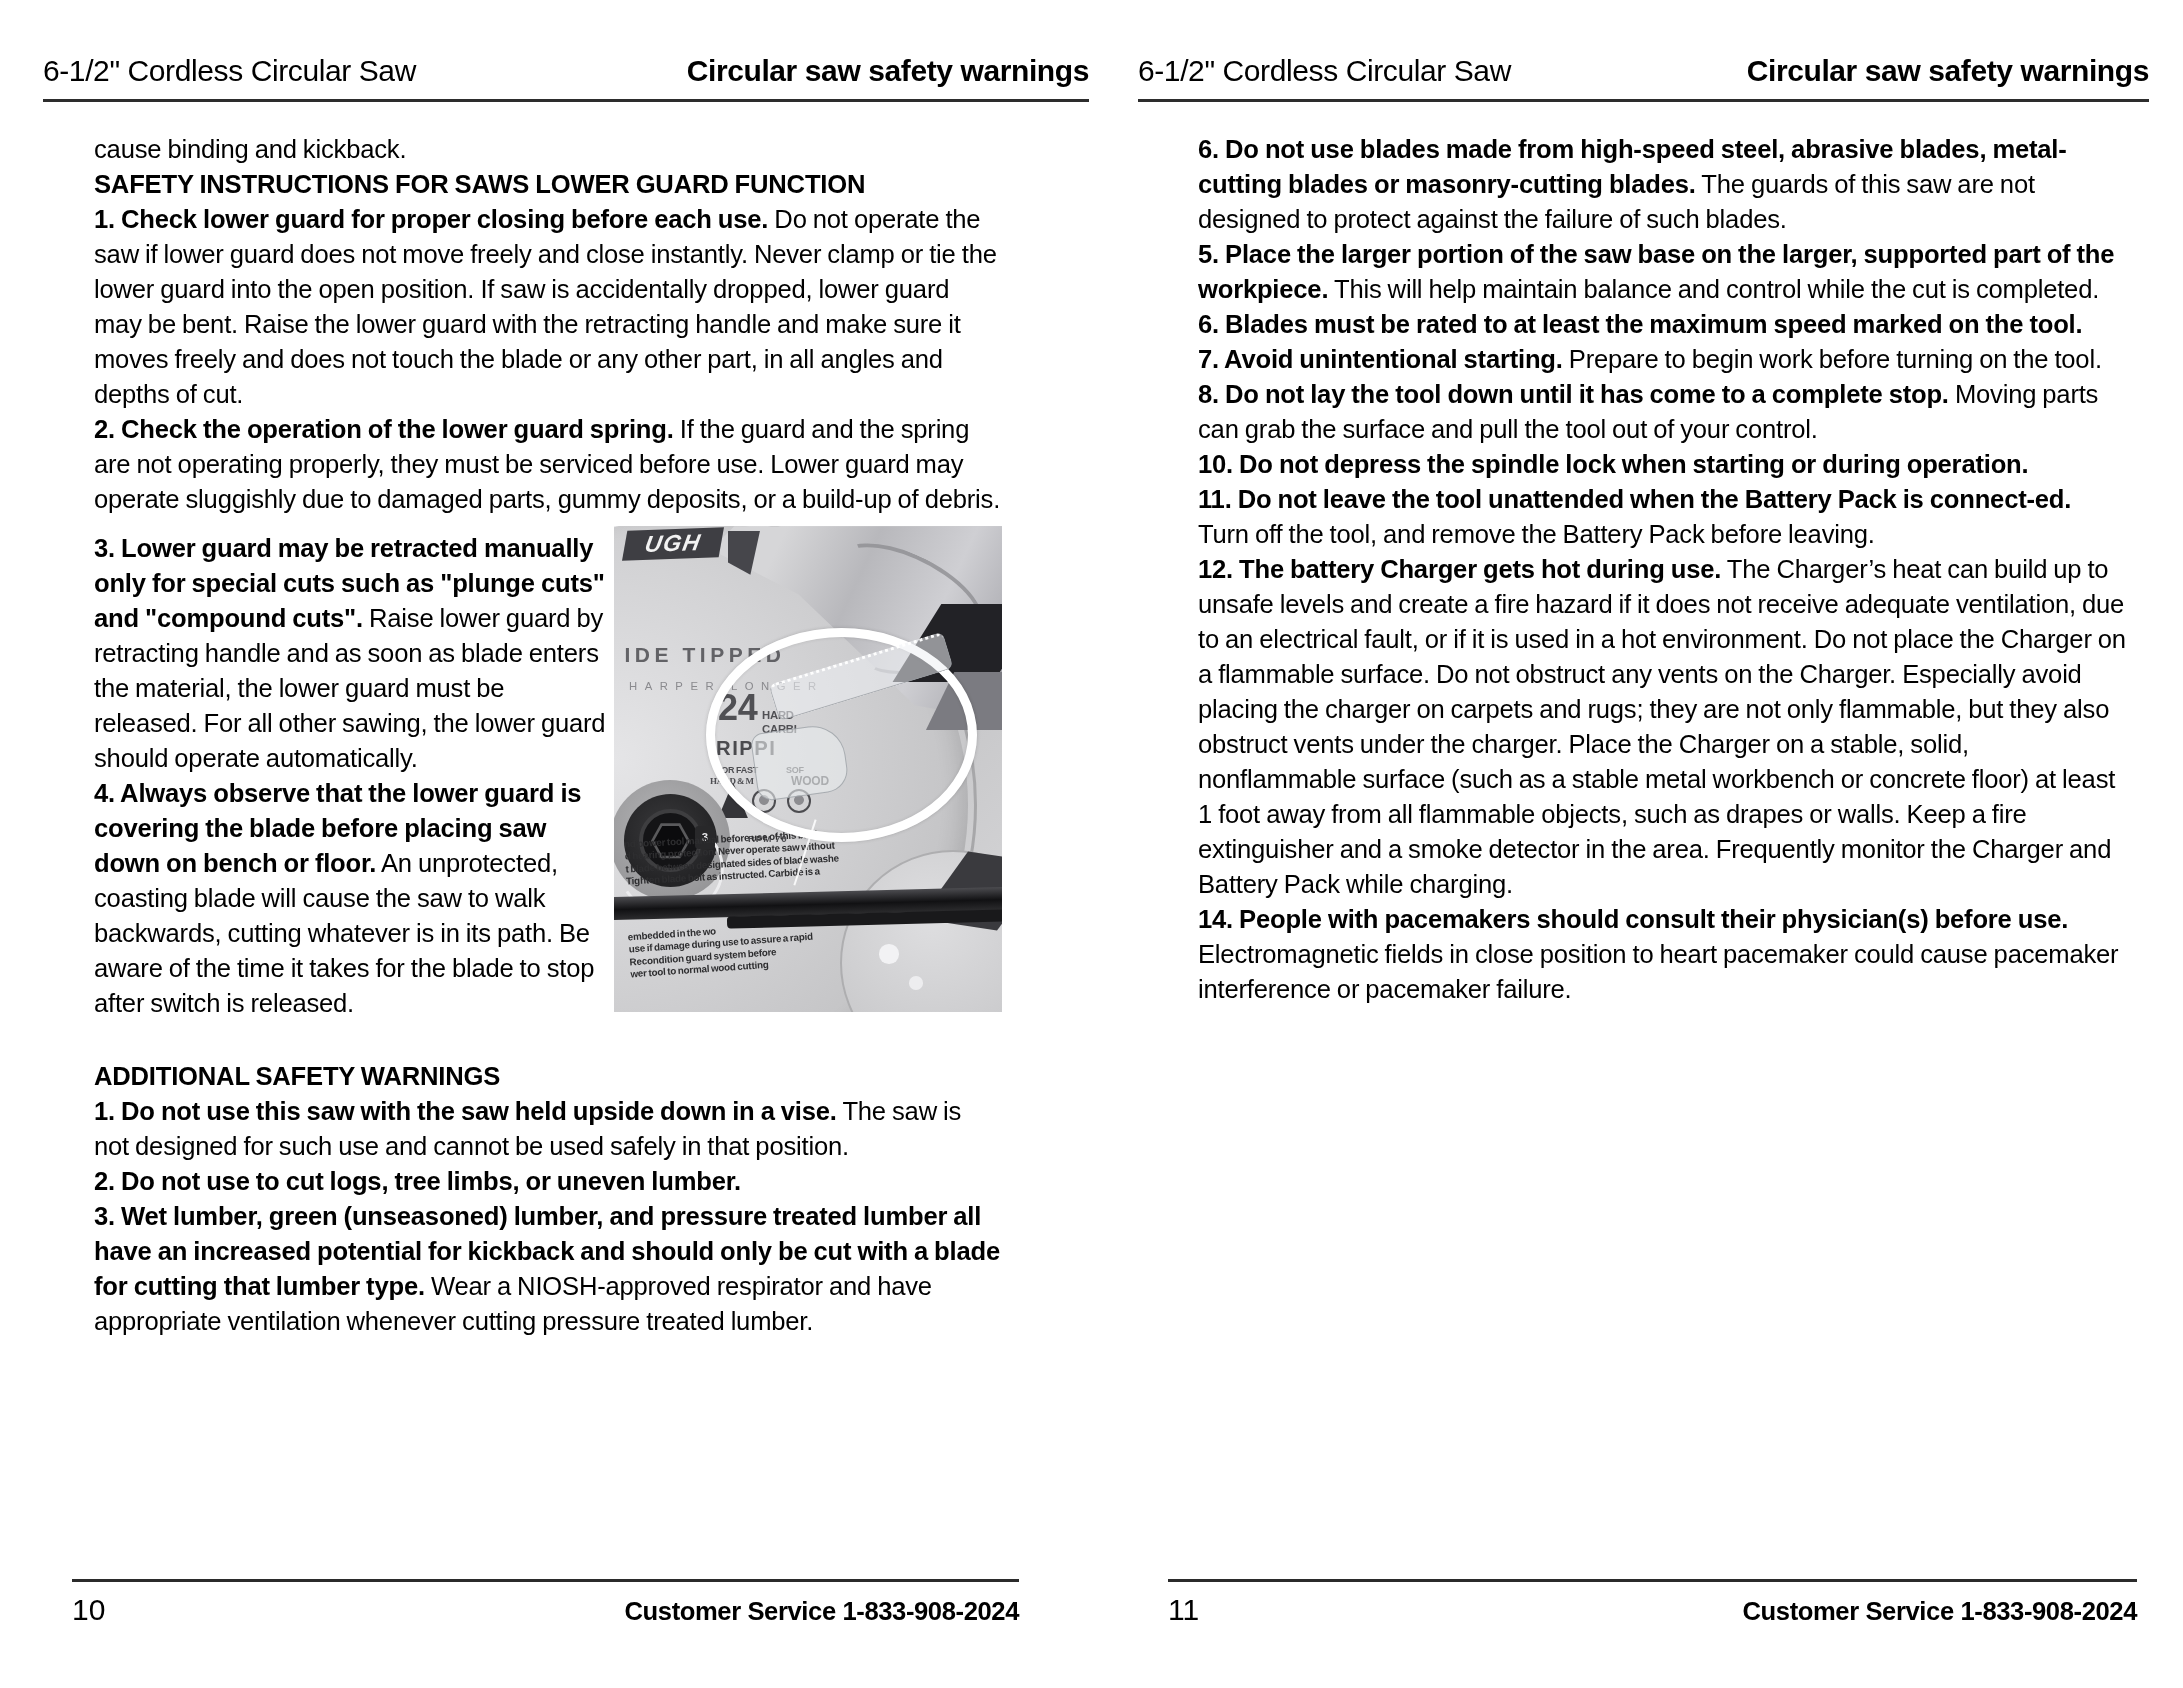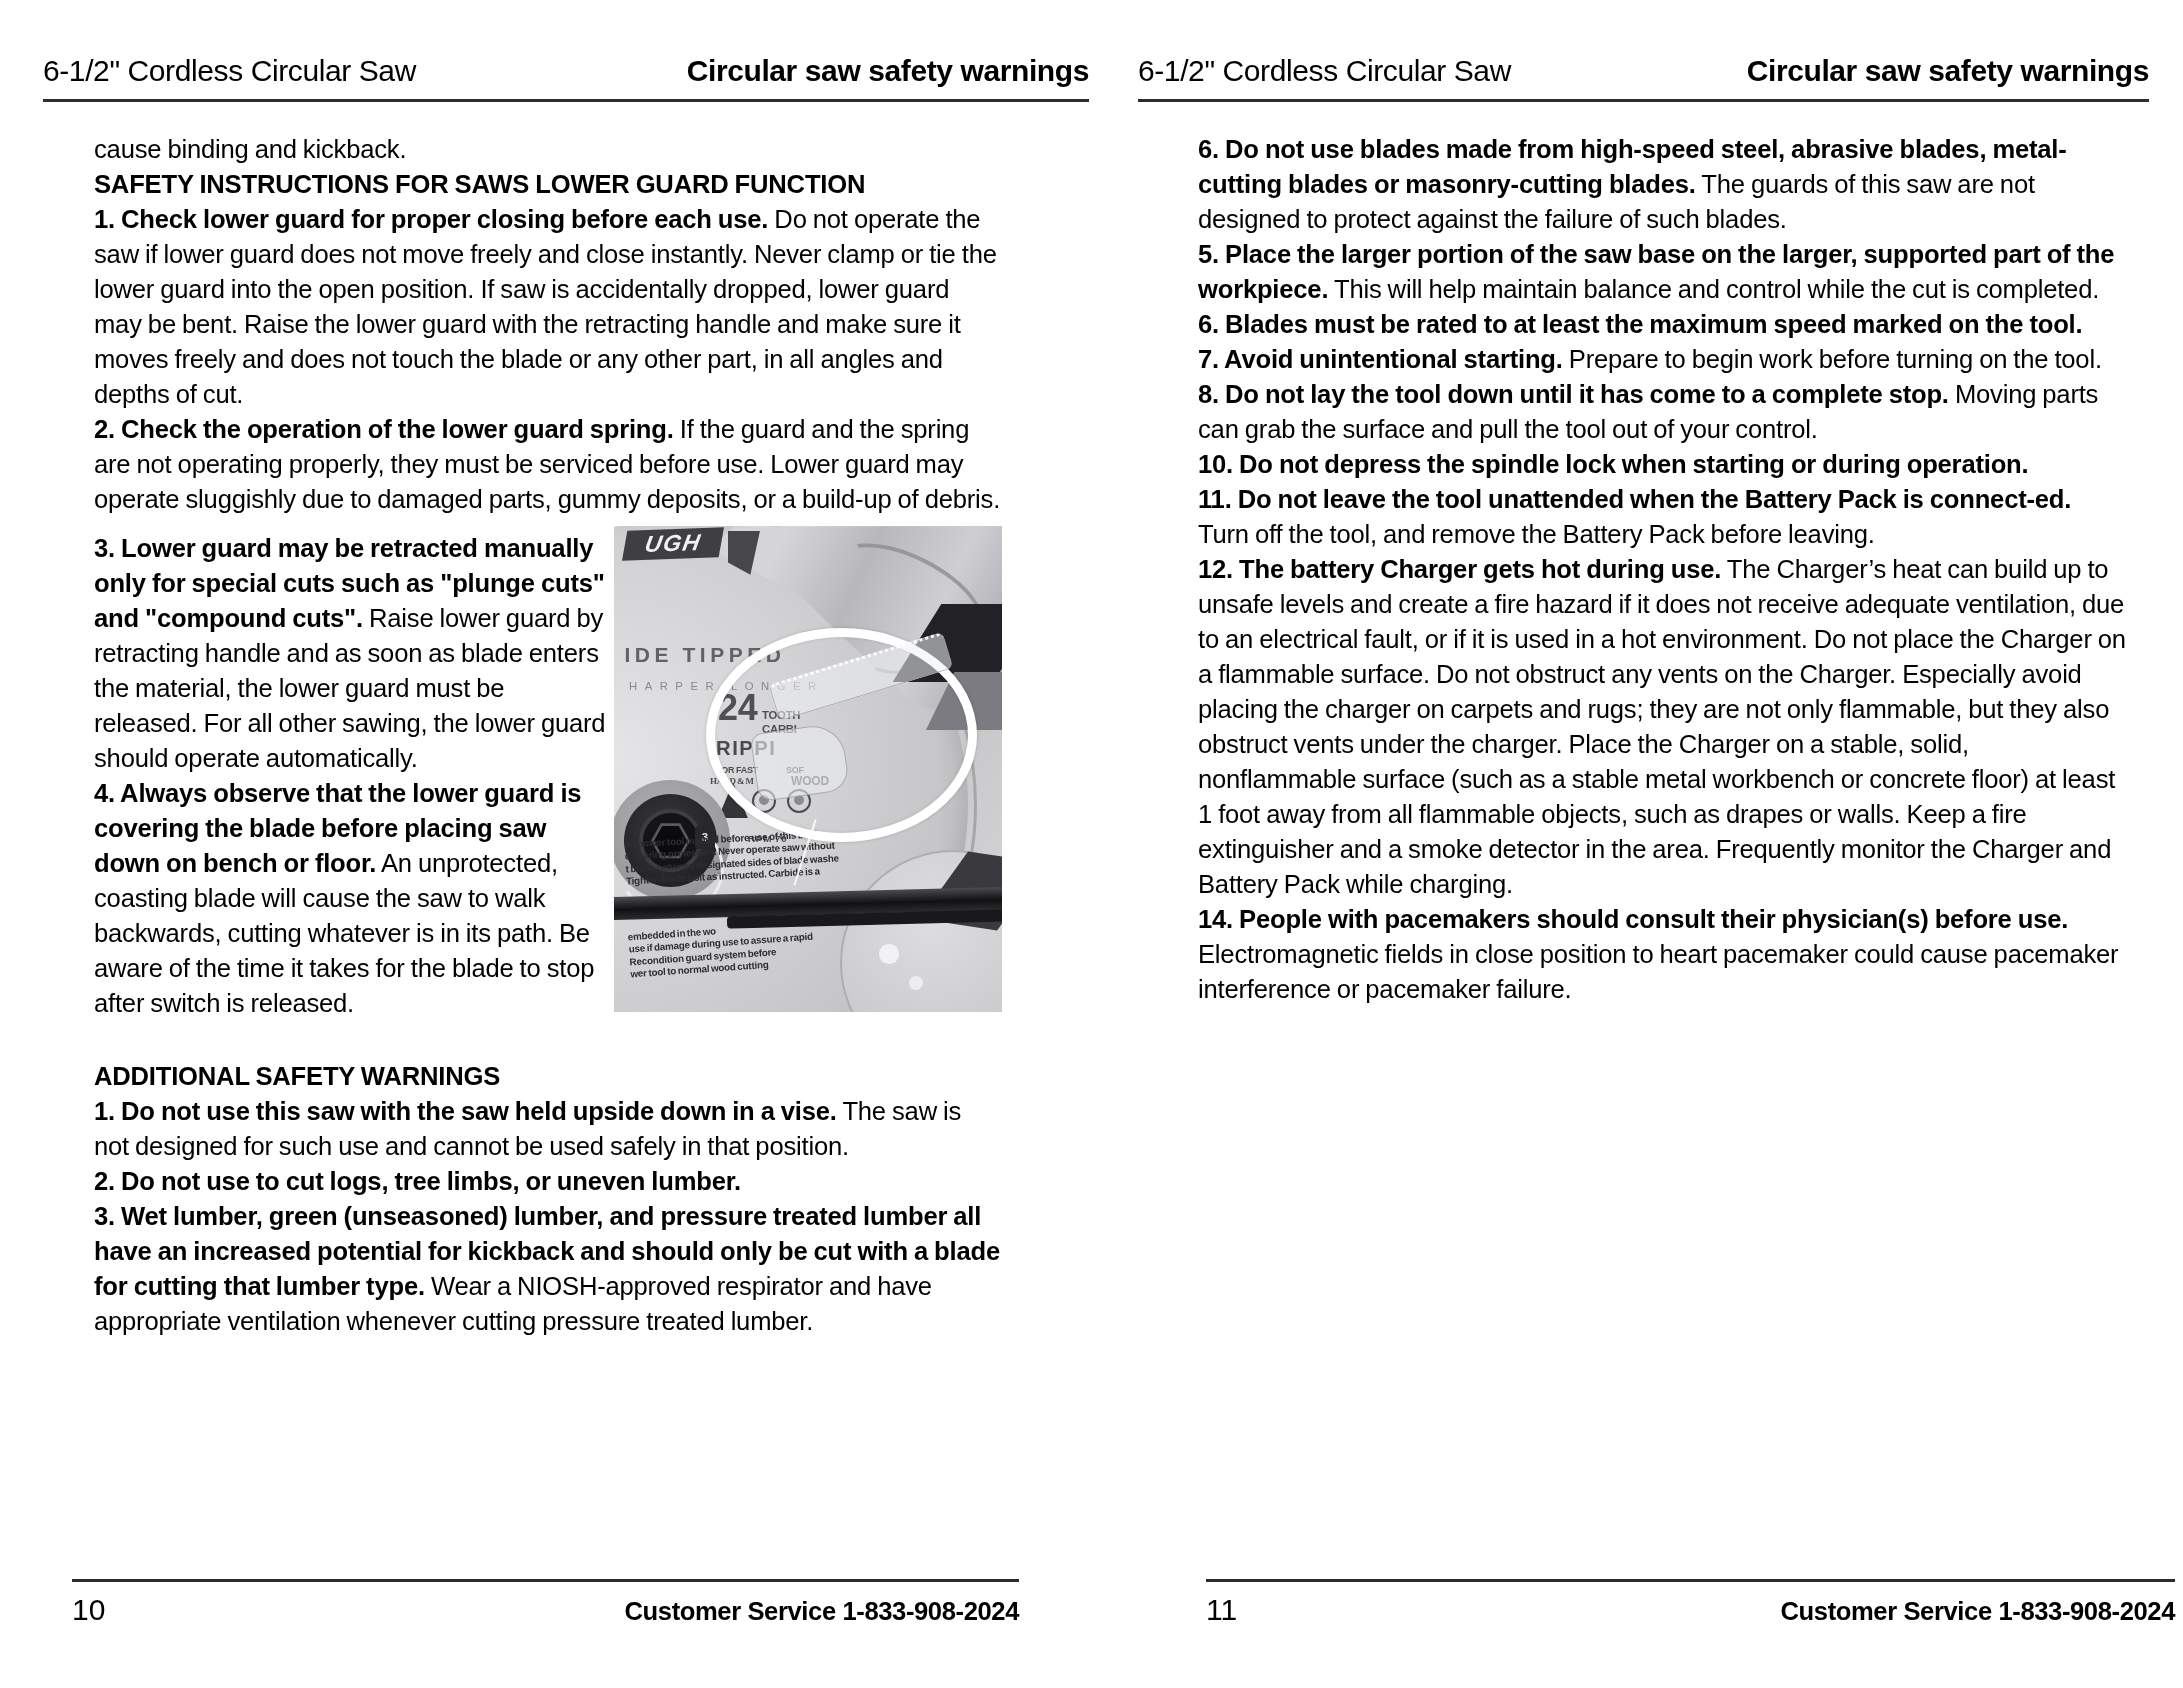--- a/index.html
+++ b/index.html
@@ -124,21 +124,21 @@
   .fp-bottom { left:15px; top:399px; transform:rotate(-4deg); }
 
   .ph-bar { position:absolute; left:-6px; top:366px; width:402px; height:22.6px;
     background:linear-gradient(180deg,#4c4c50,#111113 55%,#2c2c2e); border-radius:5.3px; transform:rotate(-1.5deg); }
   .ph-bar2 { position:absolute; left:113px; top:387px; width:280px; height:12px;
     background:#19191b; border-radius:3.8px; transform:rotate(-1.5deg); }
 
   
   .footer { position:absolute; top:1579px; }
   .page-left  .footer { left:29px;  width:947px; }
-  .page-right .footer { left:30px;  width:969px;margin-left:38px; }
+  .page-right .footer { left:30px;  width:969px; }
   .footer-rule { height:3px; background:#2b2b2b; }
   .footer-row { display:flex; justify-content:space-between; align-items:baseline; margin-top:10.5px; }
   .footer-page { font-size:30px; }
   .footer-service { font-size:25.6px; font-weight:bold; letter-spacing:-0.4px; }
 </style>
 </head>
 <body>
 
 <div class="canvas">
 
@@ -176,21 +176,21 @@
             <div class="ph-hole1"></div>
             <div class="ph-hole2"></div>
             <div class="ph-dark-corner"></div>
 
             <div class="ph-logo">UGH</div>
             <div class="ph-logo2"></div>
 
             <div class="bl-text t-tipped">IDE TIPPED</div>
             <div class="bl-text t-sharper">HARPER LONGER</div>
             <div class="bl-text t-24">24</div>
-            <div class="bl-text t-tooth">TOOTH</div>
+            <div class="bl-text t-tooth">HARD</div>
             <div class="bl-text t-carb">CARBI</div>
             <div class="bl-text t-ripp">RIPPI</div>
             <div class="bl-text t-forfast">FOR FAST</div>
             <div class="bl-text t-hard">HARD &amp; M</div>
             <div class="bl-text t-sof">SOF</div>
             <div class="bl-text t-wood">WOOD</div>
             <div class="bl-text t-rpm">RPM 70</div>
 
             <div class="ph-warn-tri"></div>
             <div class="ph-safety-icon icon-a"></div>

